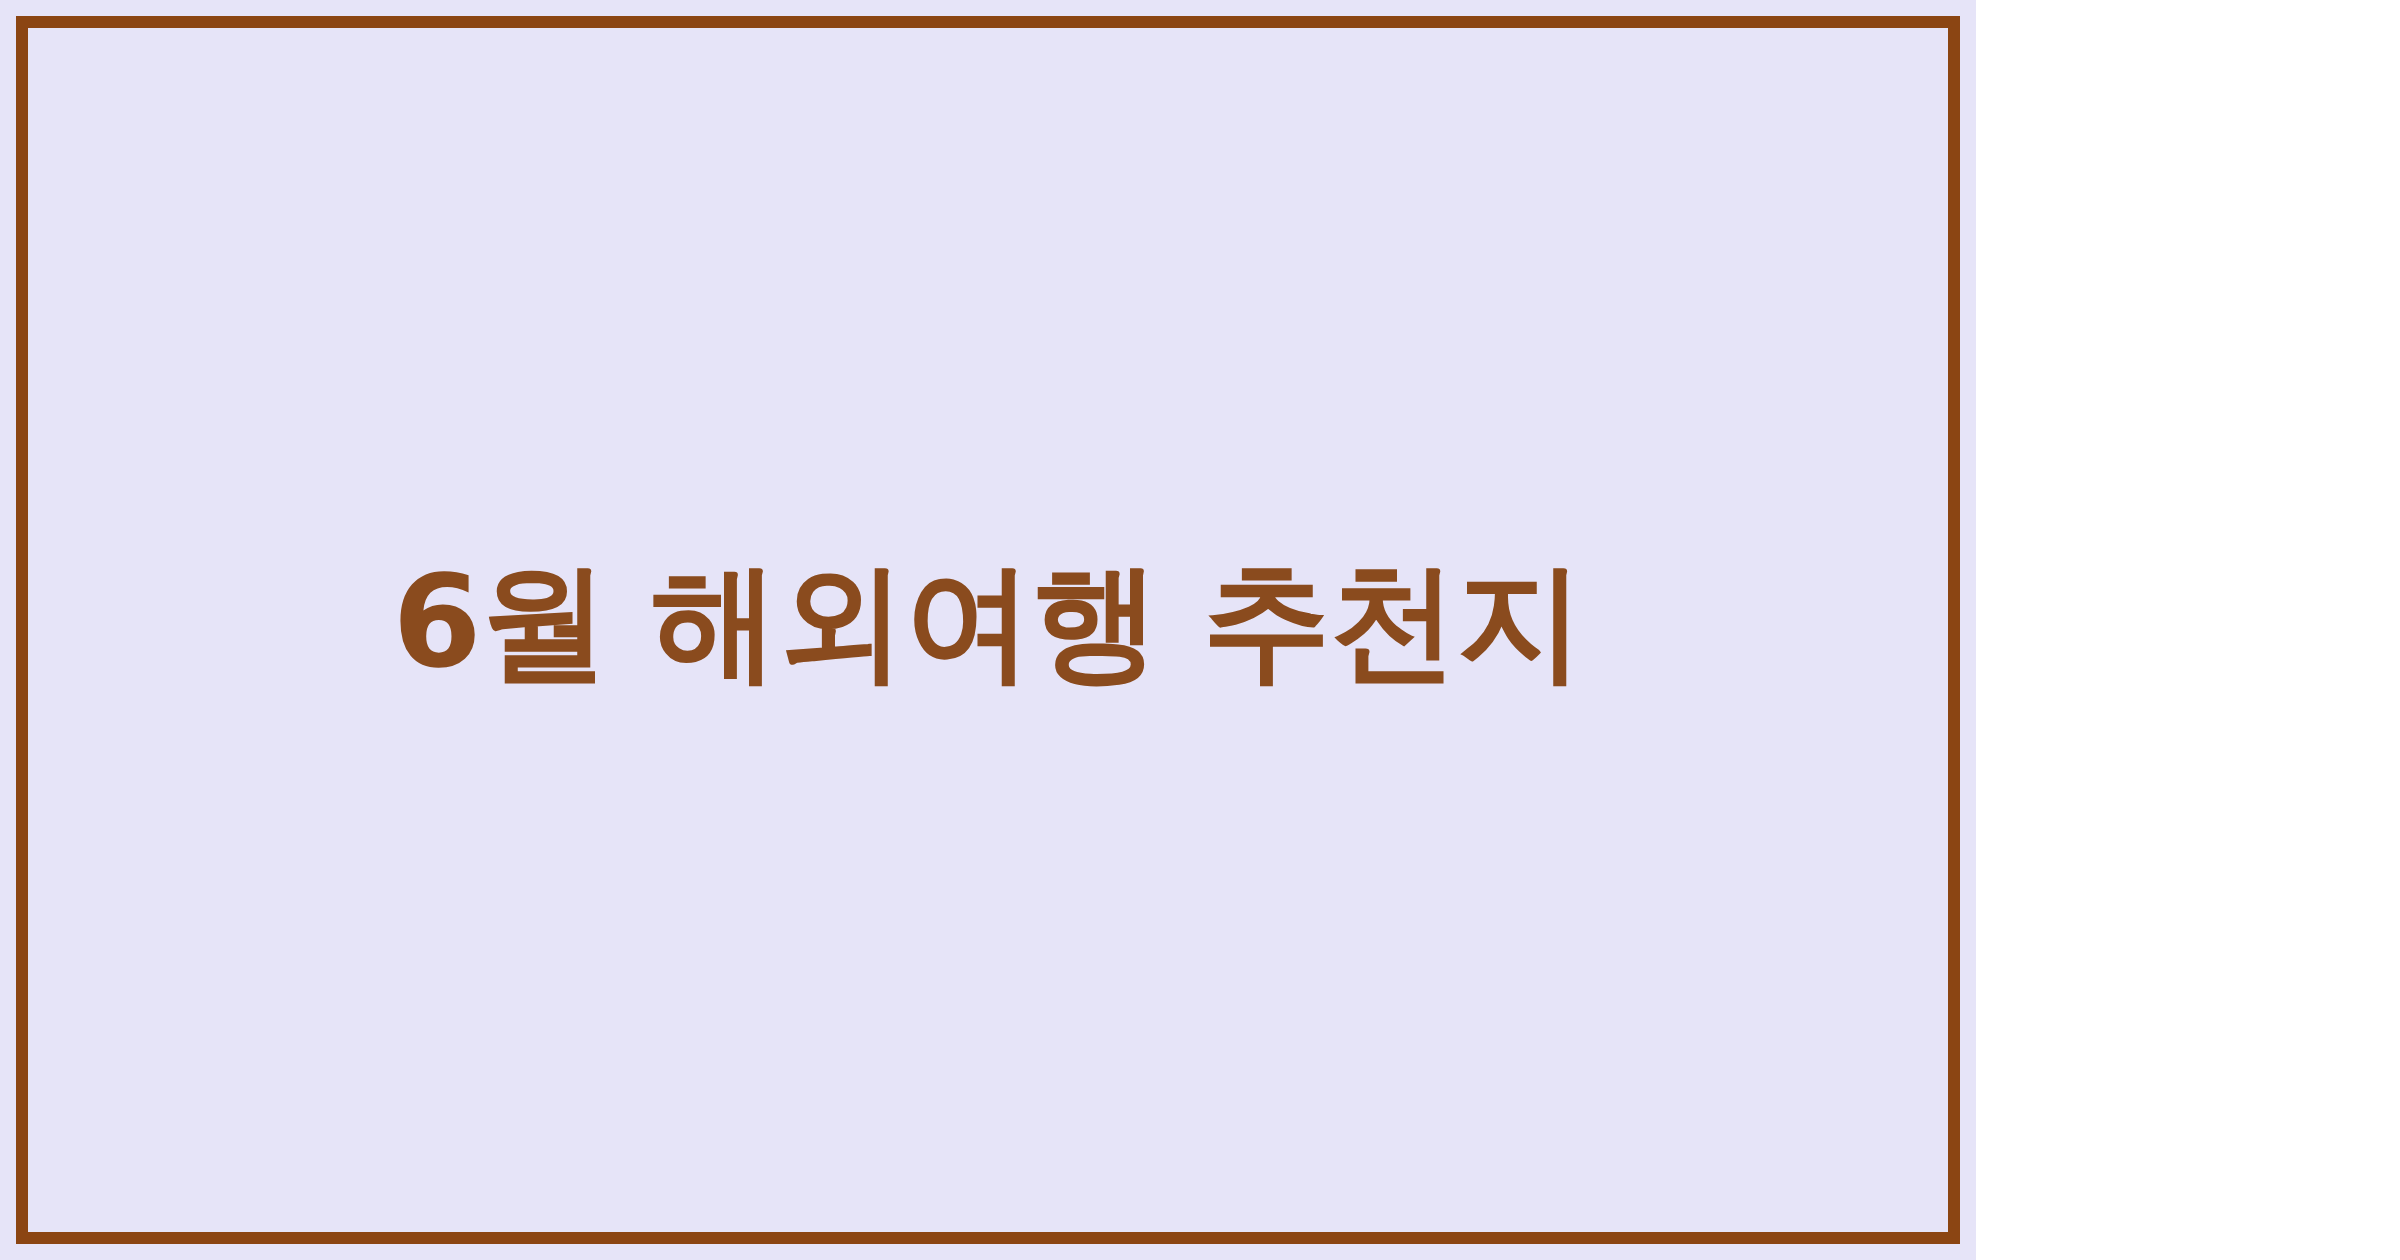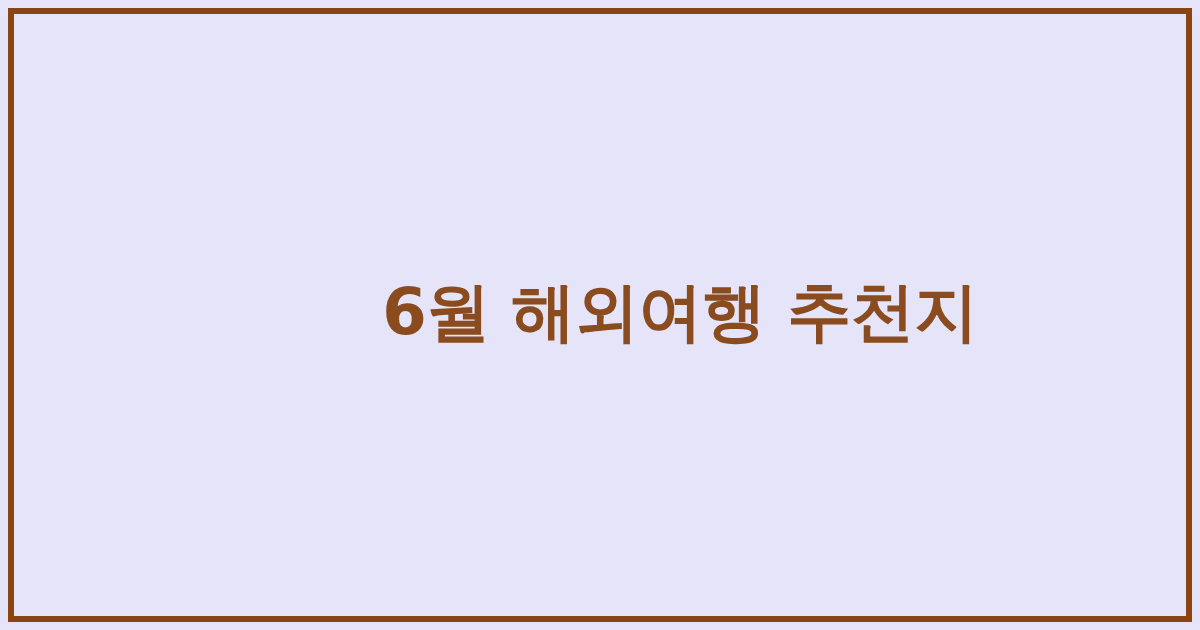--- a/index.html
+++ b/index.html
@@ -10,26 +10,26 @@
   body {
     width: 1200px;
     height: 630px;
     overflow: hidden;
     font-family: "DejaVu Sans", "Liberation Sans", sans-serif;
   }
 
   .thumbnail-card {
     position: relative;
     box-sizing: border-box;
-    width: 1200px;
+    width: 988px;
     height: 630px;
     background: #e6e4f8;
     display: flex;
     align-items: center;
-    justify-content: flex-end;
+    justify-content: flex-start;
   }
 
   
   .card-frame {
     position: absolute;
     left: 8px;
     top: 8px;
     right: 8px;
     bottom: 8px;
     box-sizing: border-box;

